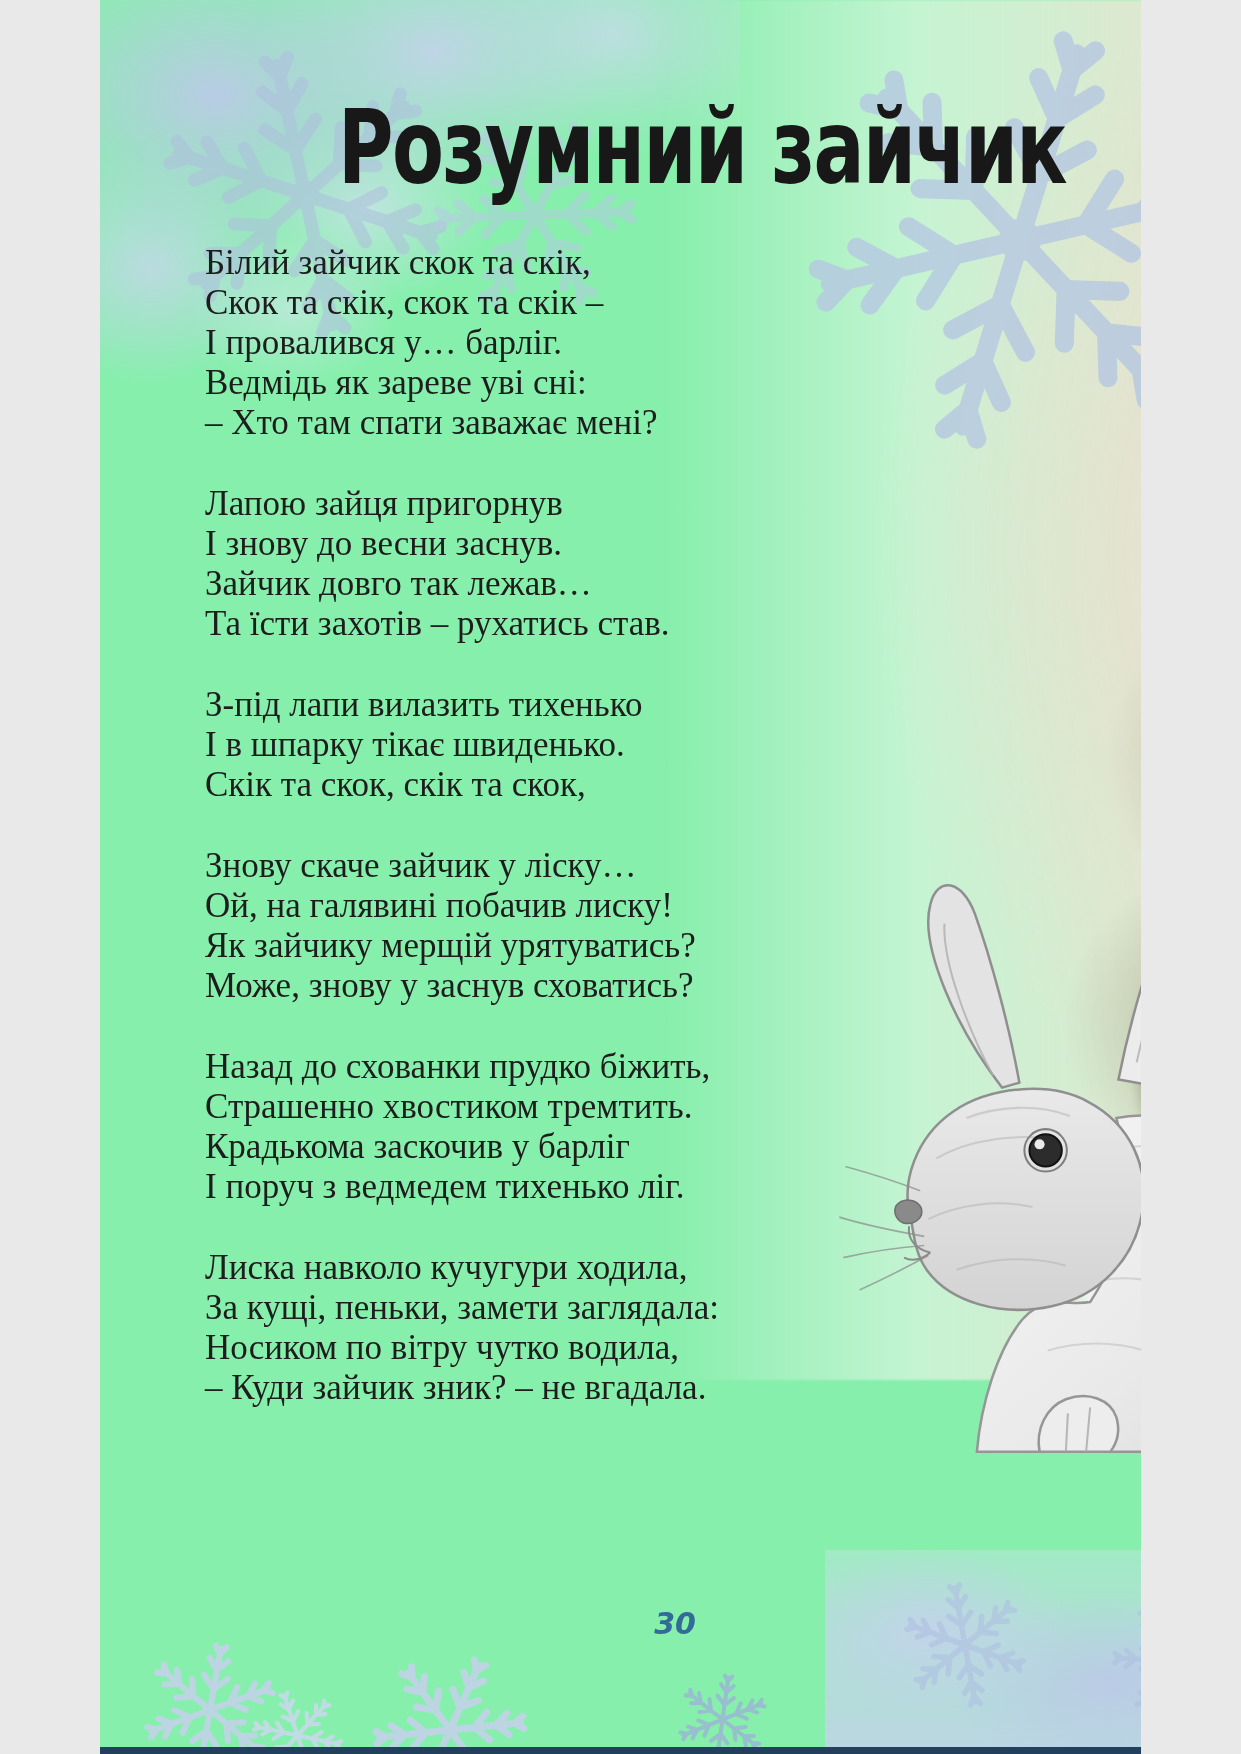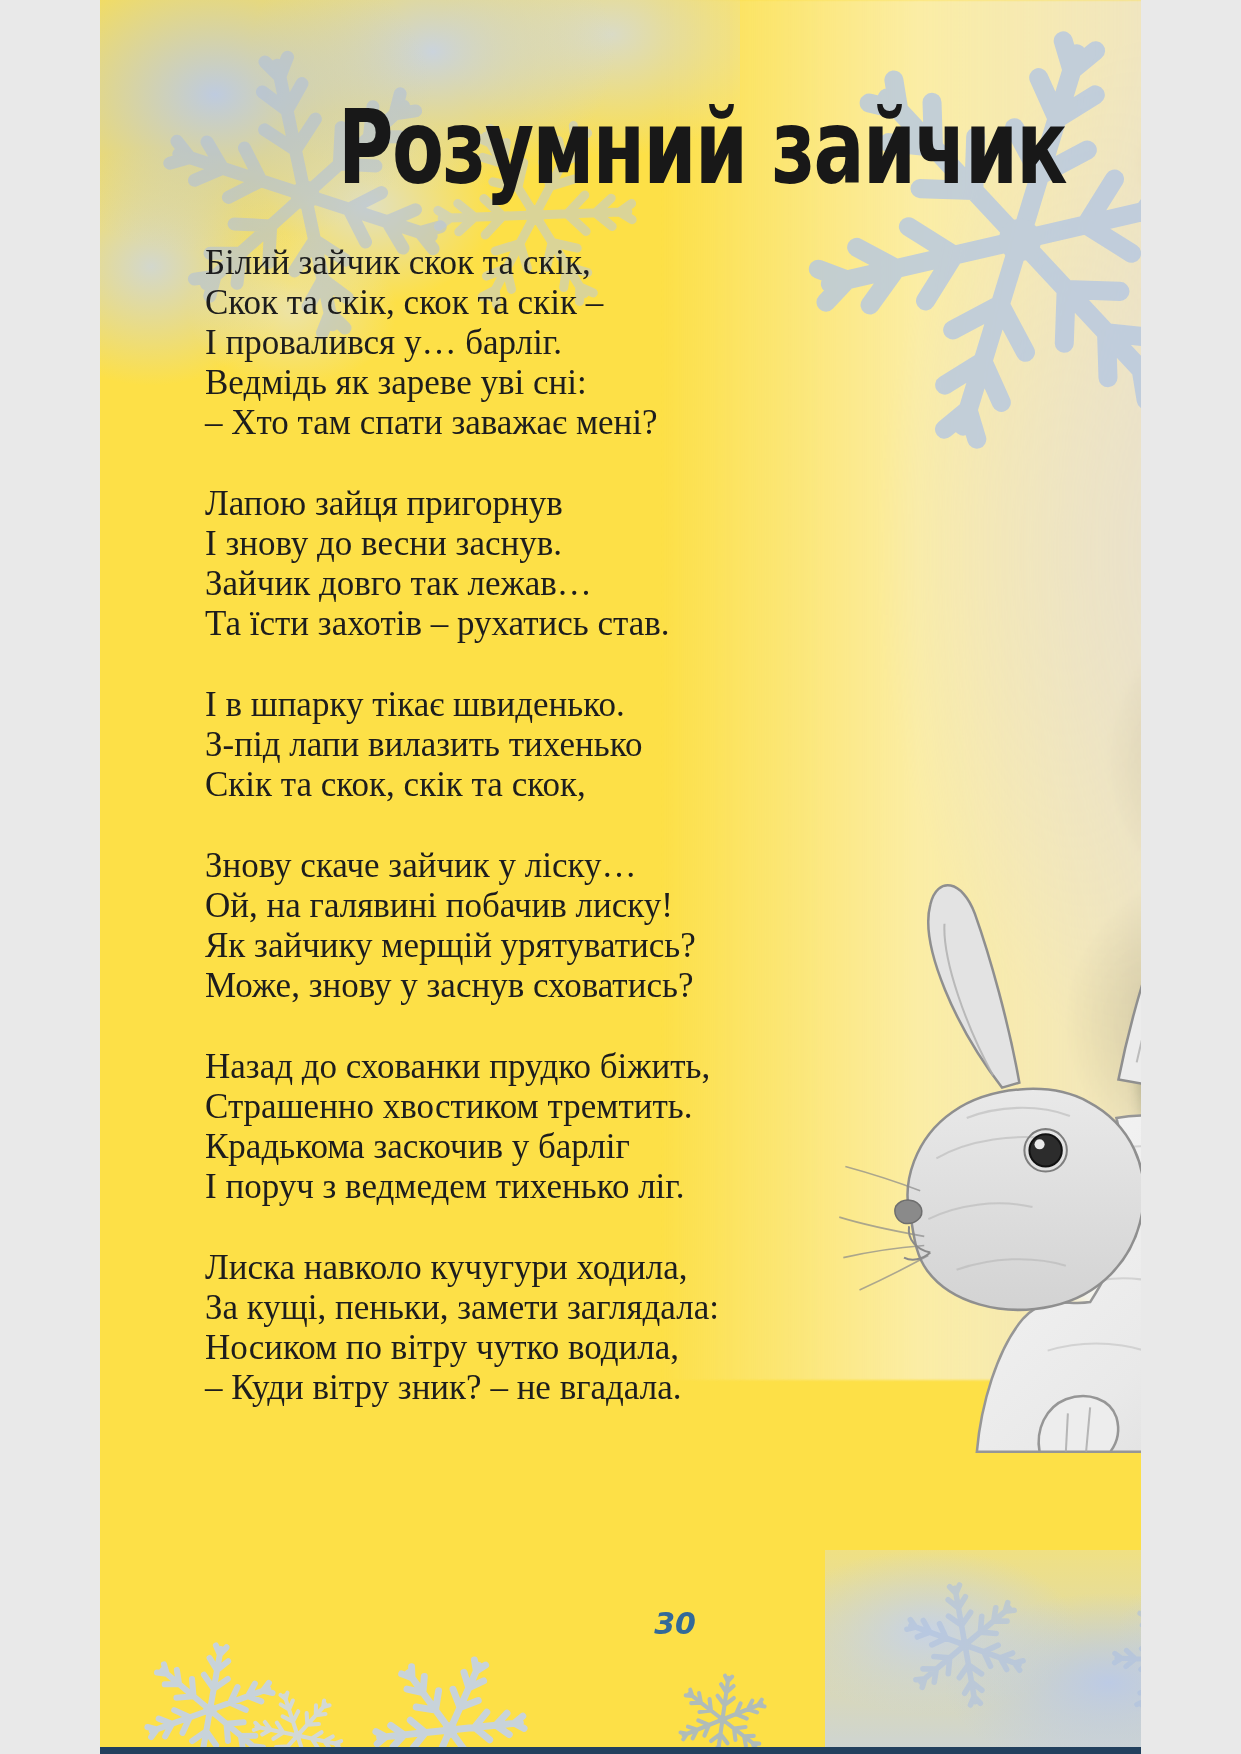--- a/index.html
+++ b/index.html
@@ -1,17 +1,17 @@
 <!DOCTYPE html>
 <html><head>
 <meta charset="utf-8">
 <style>
   html,body{margin:0;padding:0;background:#e9e9e9;}
   body{display:flex;justify-content:center;font-family:"Liberation Serif", serif;}
-  .page{position:relative;width:1041px;height:1754px;background:#fde047;overflow:hidden;}
+  .page{position:relative;width:1041px;height:1754px;background:#86efac;overflow:hidden;}
 
   
   .forest-right{
     position:absolute;left:560px;top:0;width:681px;height:1380px;
     background:
       radial-gradient(ellipse 220px 160px at 92% 12%, rgba(199,168,78,.55), rgba(199,168,78,0) 70%),
       radial-gradient(ellipse 260px 420px at 100% 32%, rgba(160,144,104,.65), rgba(160,144,104,0) 72%),
       radial-gradient(ellipse 300px 260px at 96% 55%, rgba(147,134,95,.55), rgba(147,134,95,0) 70%),
       radial-gradient(ellipse 280px 240px at 88% 74%, rgba(120,110,80,.45), rgba(120,110,80,0) 70%),
       radial-gradient(ellipse 420px 700px at 78% 40%, rgba(232,224,207,.85), rgba(232,224,207,0) 75%),
@@ -128,41 +128,41 @@
         <p class="line">Ведмідь як зареве уві сні:</p>
         <p class="line">– Хто там спати заважає мені?</p>
       </div>
       <div class="stanza">
         <p class="line">Лапою зайця пригорнув</p>
         <p class="line">І знову до весни заснув.</p>
         <p class="line">Зайчик довго так лежав…</p>
         <p class="line">Та їсти захотів – рухатись став.</p>
       </div>
       <div class="stanza">
+        <p class="line">З-під лапи вилазить тихенько</p>
         <p class="line">І в шпарку тікає швиденько.</p>
-        <p class="line">З-під лапи вилазить тихенько</p>
         <p class="line">Скік та скок, скік та скок,</p>
       </div>
       <div class="stanza">
         <p class="line">Знову скаче зайчик у ліску…</p>
         <p class="line">Ой, на галявині побачив лиску!</p>
         <p class="line">Як зайчику мерщій урятуватись?</p>
         <p class="line">Може, знову у заснув сховатись?</p>
       </div>
       <div class="stanza">
         <p class="line">Назад до схованки прудко біжить,</p>
         <p class="line">Страшенно хвостиком тремтить.</p>
         <p class="line">Крадькома заскочив у барліг</p>
         <p class="line">І поруч з ведмедем тихенько ліг.</p>
       </div>
       <div class="stanza">
         <p class="line">Лиска навколо кучугури ходила,</p>
         <p class="line">За кущі, пеньки, замети заглядала:</p>
         <p class="line">Носиком по вітру чутко водила,</p>
-        <p class="line">– Куди вітру зник? – не вгадала.</p>
+        <p class="line">– Куди зайчик зник? – не вгадала.</p>
       </div>
     </main>
 
   <div class="fir-patch"></div>
   <div class="fir-edge"></div>
 
   <svg class="rabbit" viewBox="0 0 520 660">
     <defs>
       <linearGradient id="furBody" x1="0" y1="0" x2="1" y2="1">
         <stop offset="0" stop-color="#f6f6f6"></stop>

